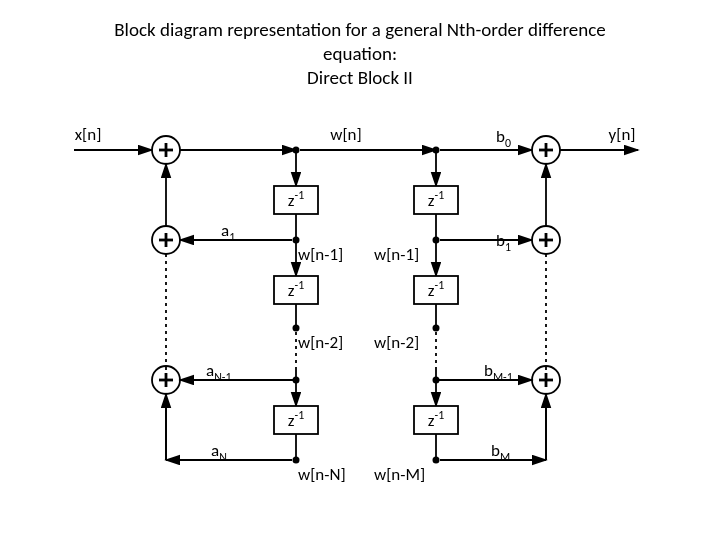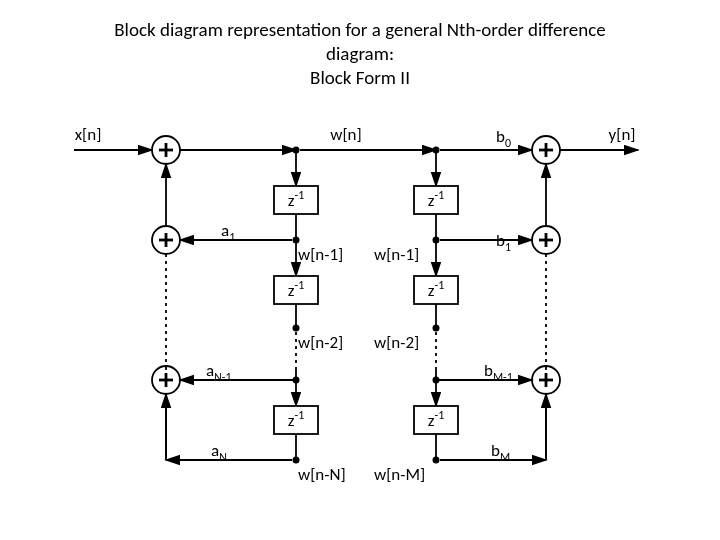--- a/index.html
+++ b/index.html
@@ -44,22 +44,22 @@
   .sub { font-size: 0.7em; }
   .lbl { font-size: 17px; fill: #000; }
 </style>
 </head>
 <body>
 
 <div class="page">
 
   <div class="title">
     <span>Block diagram representation for a general Nth-order difference</span><br>
-    <span>diagram:</span><br>
-    <span>Block Form II</span>
+    <span>equation:</span><br>
+    <span>Direct Block II</span>
   </div>
 
   <div class="diagram">
     <svg width="580" height="380" viewBox="0 0 580 380">
 
       <defs>
         <marker id="arr" markerWidth="10" markerHeight="10" refX="8" refY="3" orient="auto">
           <path d="M0,0 L9,3 L0,6 Z" fill="#000"></path>
         </marker>
         <g id="adder">

